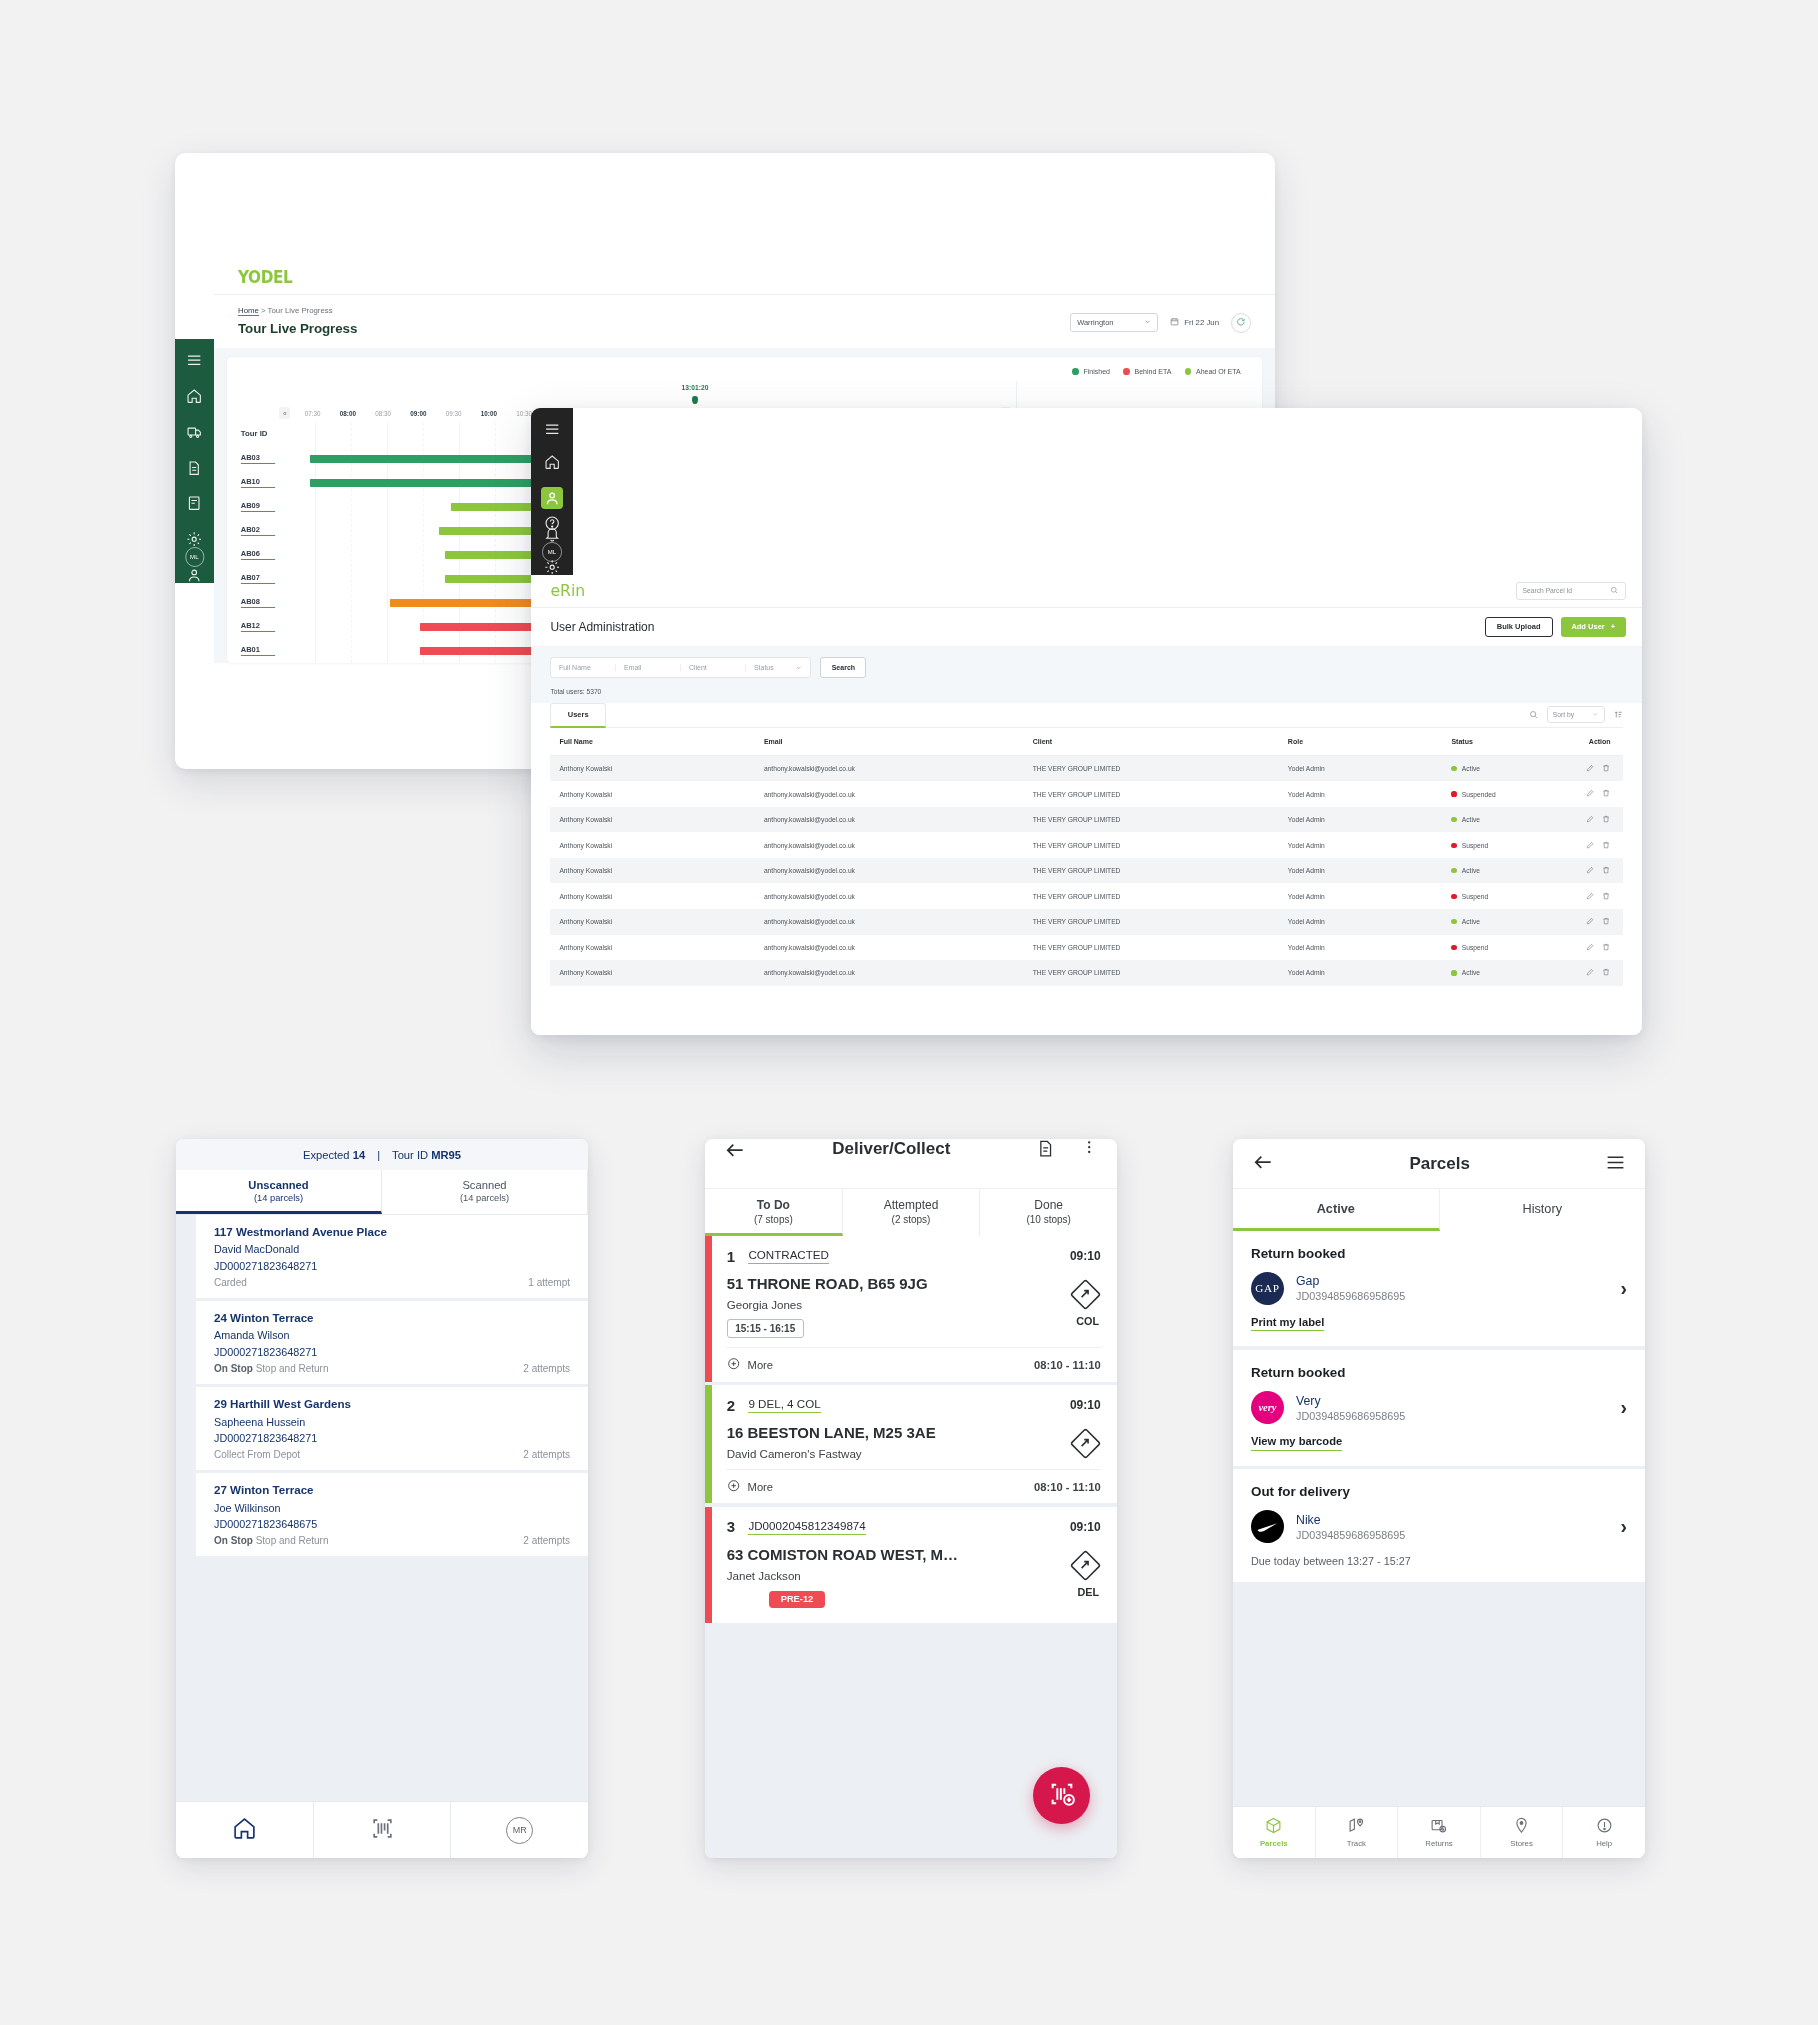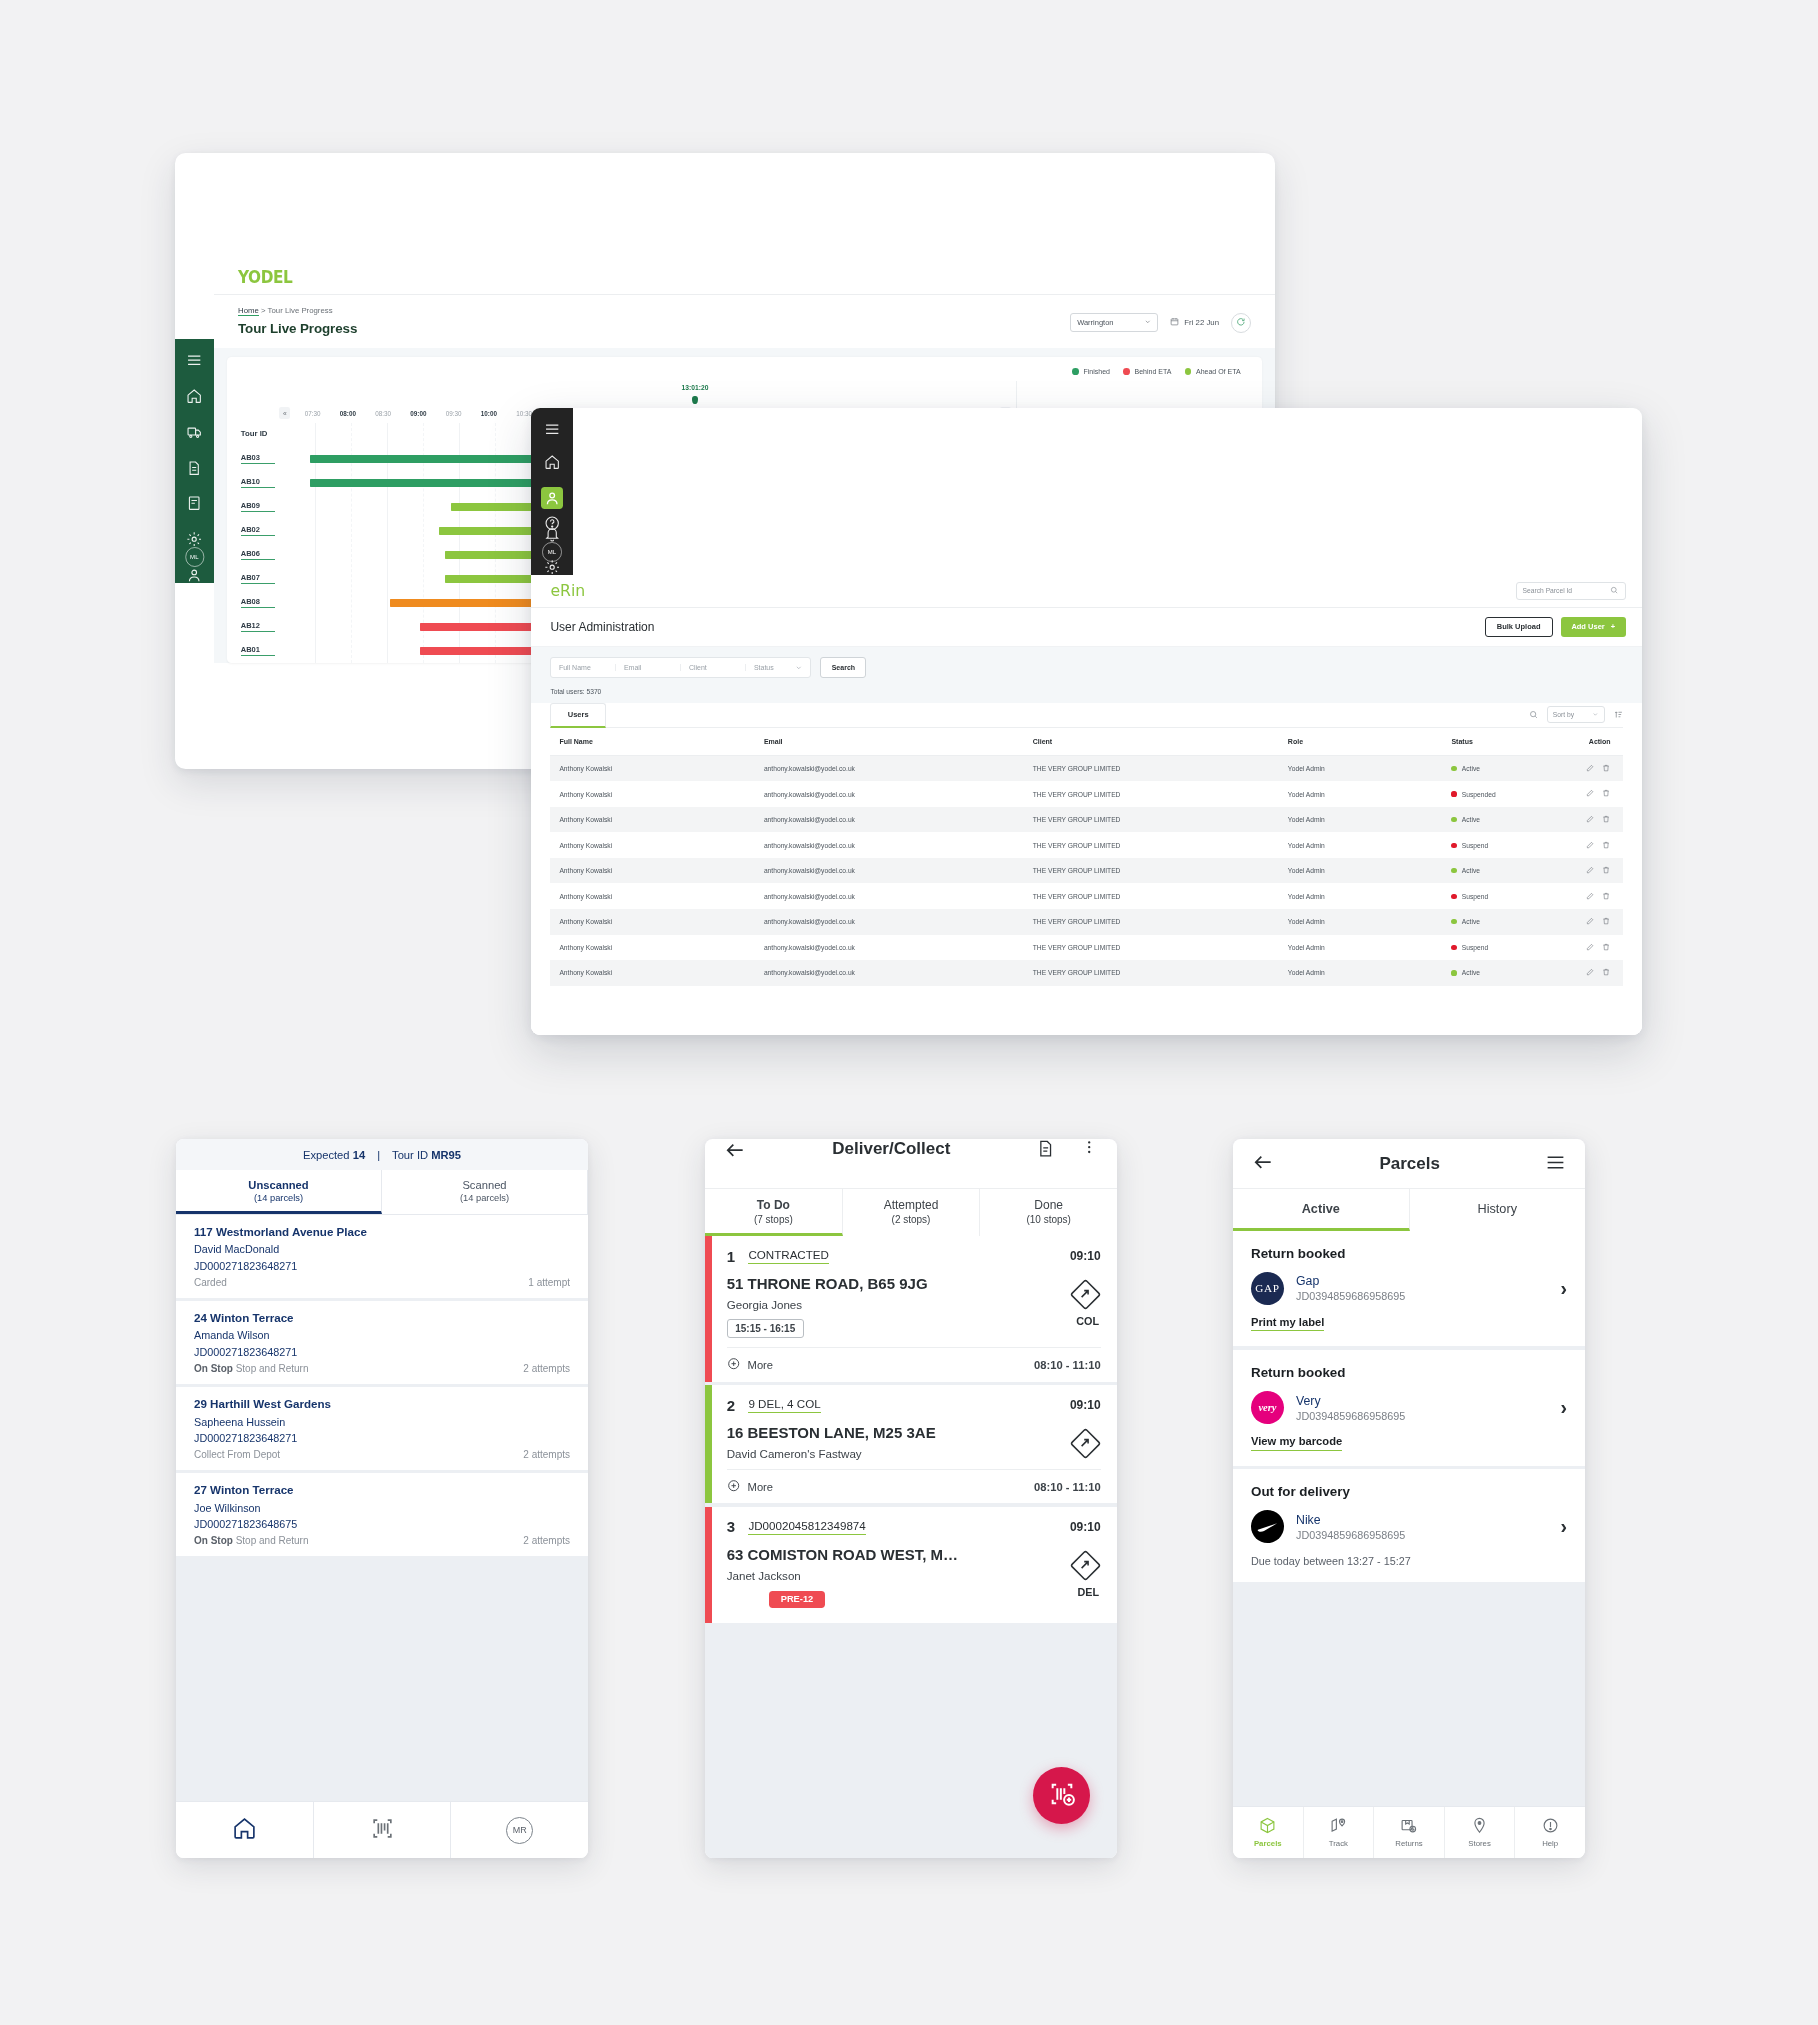--- a/index.html
+++ b/index.html
@@ -236,21 +236,21 @@
   .dbf-sub b { font-weight: bold; }
   .dbf-tabs { display: flex; flex: none; border-bottom: 0.7px solid #e6e9ee; }
   .dbf-tab {
     flex: 1; text-align: center; padding: 9px 0 7.5px 0; font-size: 11.2px; color: #4b5563;
     border-right: 0.7px solid #e6e9ee;
   }
   .dbf-tab.active { color: #16346b; font-weight: bold; border-bottom: 3px solid #16346b; }
   .dbf-tab .sm { display:block; font-size: 9.3px; font-weight: normal; margin-top: 2.2px; color: #4b5563;}
   .dbf-tab.active .sm { color: #16346b; }
   .dbf-list { flex: 1; overflow: hidden; background: #eceff3; }
-  .dbf-item { background: #fff; padding: 10.5px 18px 9.7px 18px; margin-bottom: 3px; }
+  .dbf-item { background: #fff; padding: 10.5px 18px 9.7px 18px; margin-bottom: 3px; margin-left: 20px; }
   .dbf-addr { font-size: 11.6px; font-weight: bold; color: #16346b; margin-bottom: 5.2px;}
   .dbf-name { font-size: 10.8px; color: #16346b; margin-bottom: 4.5px;}
   .dbf-jd { font-size: 10.8px; color: #16346b; margin-bottom: 5.2px;}
   .dbf-foot { display: flex; justify-content: space-between; font-size: 10px; color: #8b9199; }
   .dbf-foot b { color: #5a6069; }
   .dbf-nav {
     height: 57px; display: flex; border-top: 0.7px solid #e6e9ee; flex: none; background:#fff;
   }
   .dbf-navbtn {
     flex: 1; display: flex; align-items: center; justify-content: center;
@@ -304,21 +304,21 @@
   }
   .dc-nav-lbl { position:absolute; right: 18px; top: 79px; font-size: 10.8px; font-weight: bold; color: #2a2f33;}
   .dc-fab {
     position: absolute; right: 27px; bottom: 34px; width: 57px; height: 57px; border-radius: 50%;
     background: #d6174b; display:flex; align-items:center; justify-content:center;
     box-shadow: 0 4.5px 13.4px rgba(214,23,75,.35);
   }
   .dc-fab svg { width: 28px; height: 28px; }
 
   
-  #phone-parcels { left: 1233px; top: 1139px; width: 352px; height: 719px; }
+  #phone-parcels { left: 1233px; top: 1139px; width: 412px; height: 719px; }
   .pc-header { height: 49px; display:flex; align-items:center; padding: 0 19.4px; flex:none;}
   .pc-title { flex:1; text-align:center; font-size: 17px; font-weight: bold; color: #2a2f33;}
   .pc-tabs { display:flex; flex:none; border-top: 0.7px solid #eceef0;}
   .pc-tab {
     flex:1; text-align:center; padding: 12.7px 0 12px 0; font-size: 12.7px; color: #3d4349;
     border-right: 0.7px solid #eceef0;
   }
   .pc-tab:last-child { border-right:none;}
   .pc-tab.active { font-weight: bold; border-bottom: 3px solid #8cc63f; }
   .pc-list { flex:1; background: #eceff3; overflow:hidden;}

